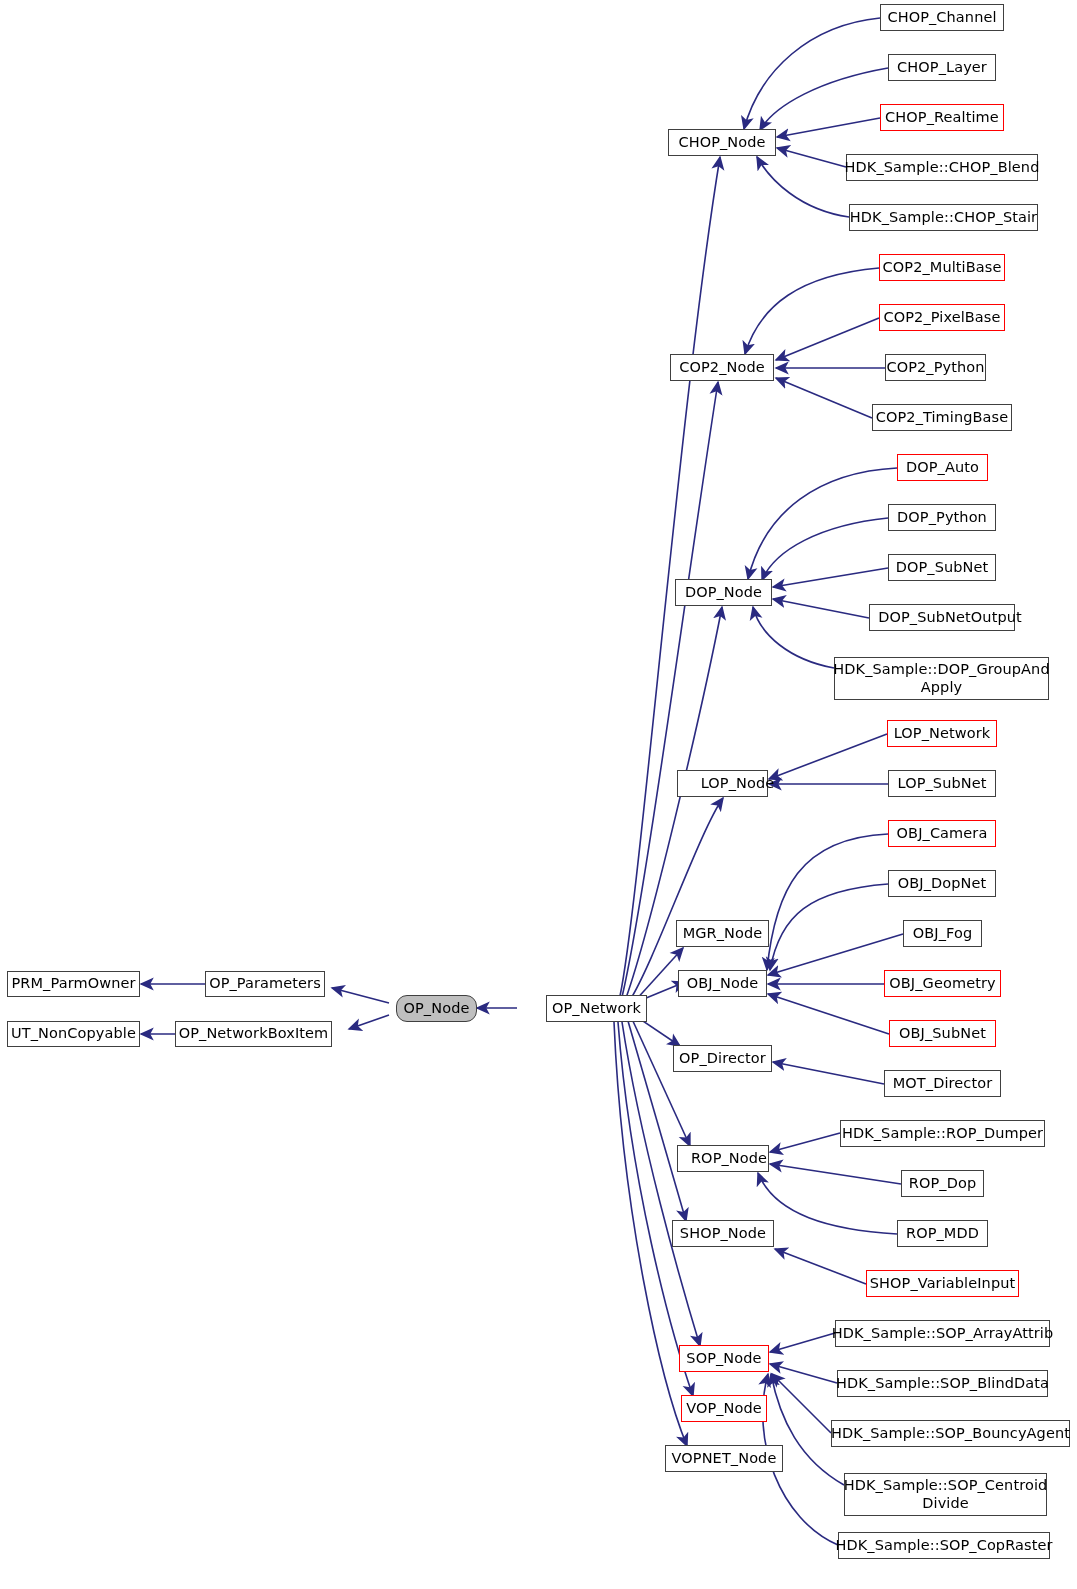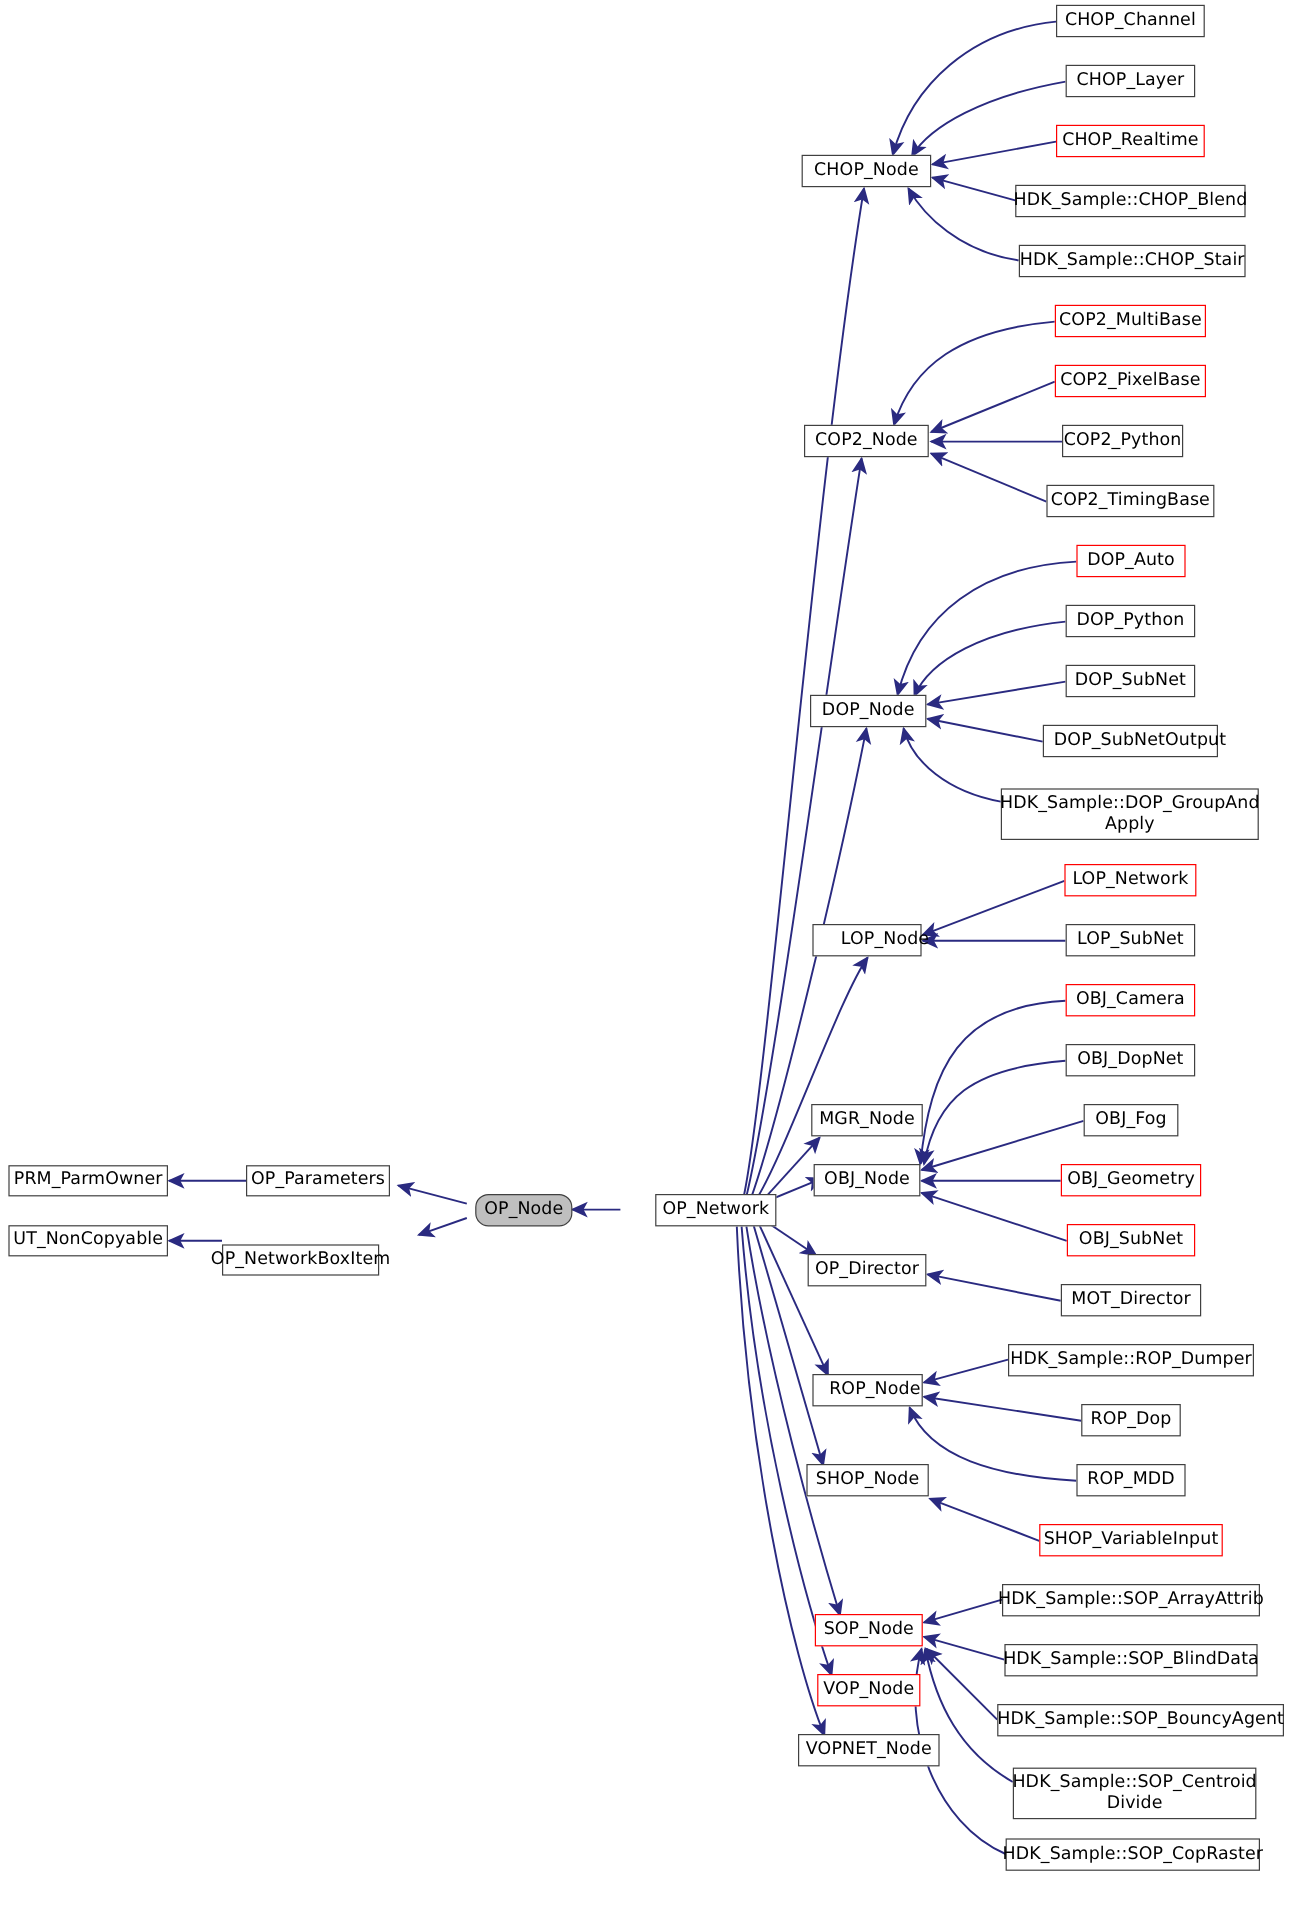--- a/index.html
+++ b/index.html
@@ -106,21 +106,21 @@
         <path d="M 837,1383 L 770,1364" fill="none" stroke="#2a2a80" stroke-width="1.6" marker-end="url(#arrow)"></path>
         <path d="M 831,1433 L 772,1374" fill="none" stroke="#2a2a80" stroke-width="1.6" marker-end="url(#arrow)"></path>
         <path d="M 844,1485 C 800,1460 780,1420 771,1374" fill="none" stroke="#2a2a80" stroke-width="1.6" marker-end="url(#arrow)"></path>
         <path d="M 838,1545 C 780,1520 750,1440 768,1374" fill="none" stroke="#2a2a80" stroke-width="1.6" marker-end="url(#arrow)"></path>
       </g>
   </svg>
   <div id="nodes">
       <div class="node" style="left: 7px; top: 971px; width: 133px; height: 26px;">PRM_ParmOwner</div>
       <div class="node" style="left: 7px; top: 1021px; width: 133px; height: 26px;">UT_NonCopyable</div>
       <div class="node" style="left: 205px; top: 971px; width: 120px; height: 26px;">OP_Parameters</div>
-      <div class="node" style="left: 185px; top: 1021px; width: 131px; height: 26px; margin-top: 16px;">OP_NetworkBoxItem</div>
+      <div class="node" style="left: 175px; top: 1021px; width: 157px; height: 26px;">OP_NetworkBoxItem</div>
       <div class="node current" style="left: 396px; top: 995px; width: 81px; height: 27px; border-radius: 11px;">OP_Node</div>
       <div class="node" style="left: 517px; top: 995px; width: 101px; height: 27px; margin-left: 29px;">OP_Network</div>
       <div class="node" style="left: 668px; top: 129px; width: 108px; height: 27px;">CHOP_Node</div>
       <div class="node" style="left: 880px; top: 4px; width: 124px; height: 27px;">CHOP_Channel</div>
       <div class="node" style="left: 888px; top: 54px; width: 108px; height: 27px;">CHOP_Layer</div>
       <div class="node red" style="left: 880px; top: 104px; width: 124px; height: 27px;">CHOP_Realtime</div>
       <div class="node" style="left: 846px; top: 154px; width: 192px; height: 27px;">HDK_Sample::CHOP_Blend</div>
       <div class="node" style="left: 849px; top: 204px; width: 189px; height: 27px;">HDK_Sample::CHOP_Stair</div>
       <div class="node" style="left: 670px; top: 354px; width: 104px; height: 27px;">COP2_Node</div>
       <div class="node red" style="left: 879px; top: 254px; width: 126px; height: 27px;">COP2_MultiBase</div>

